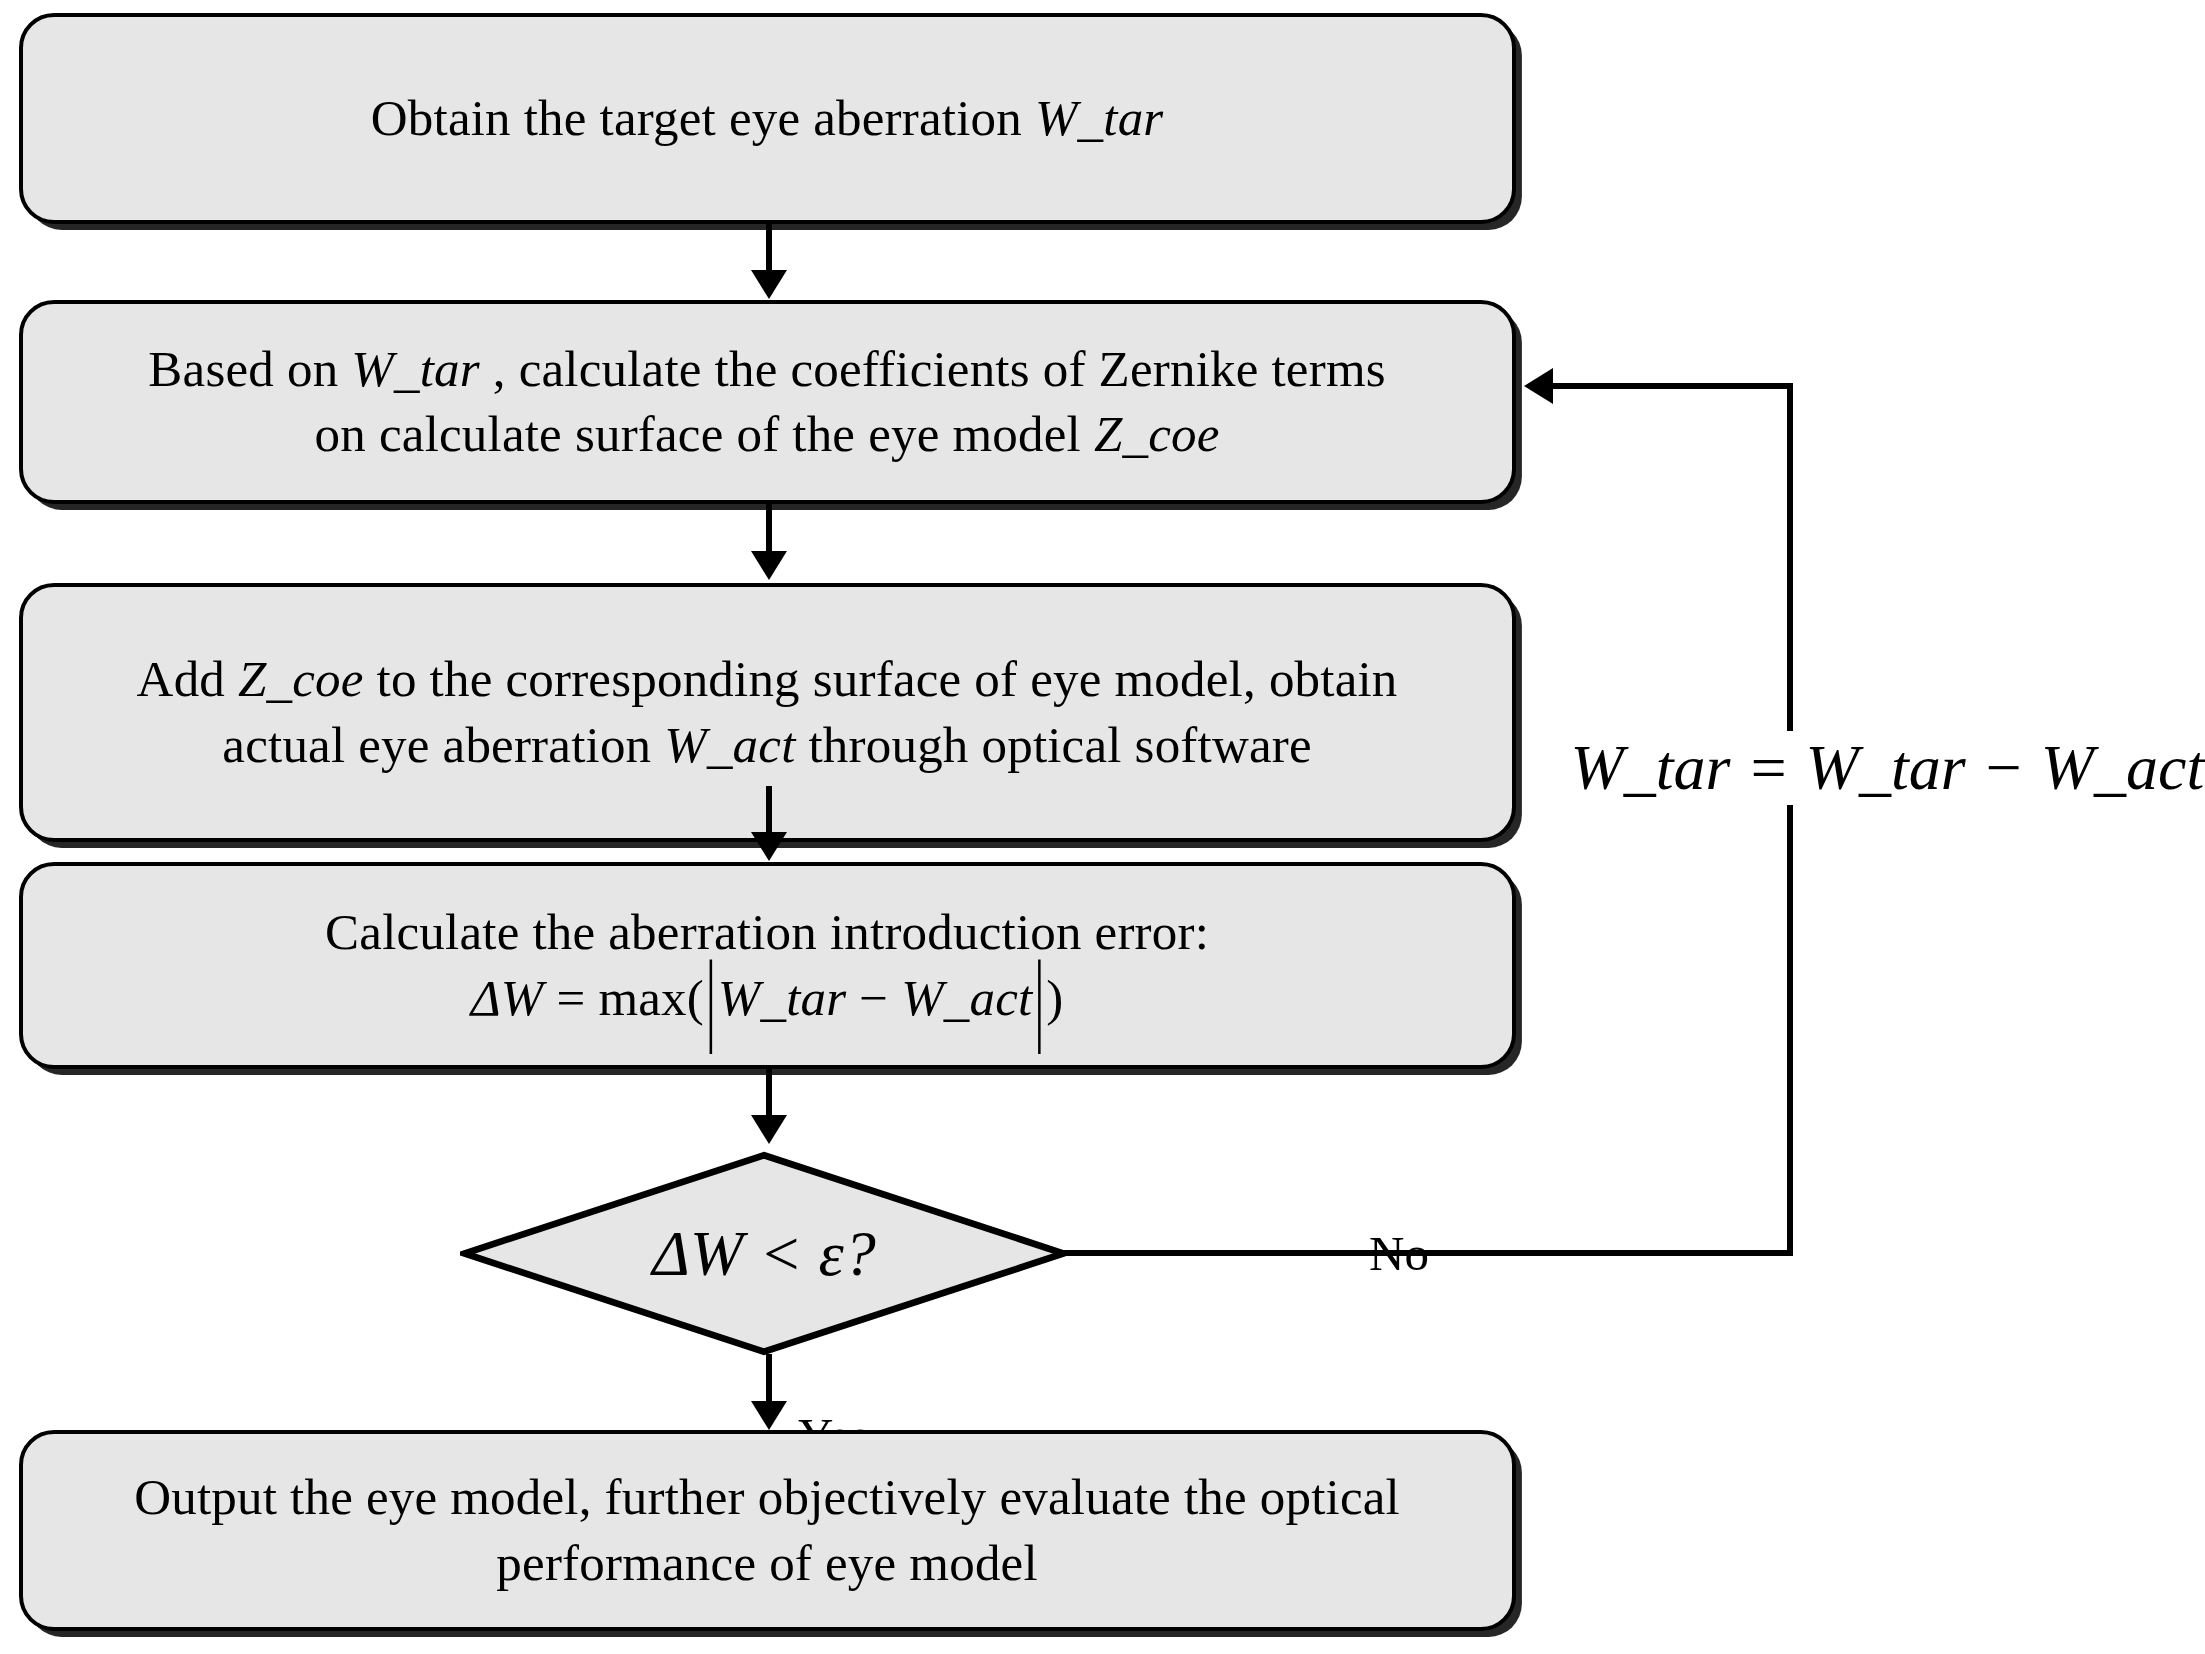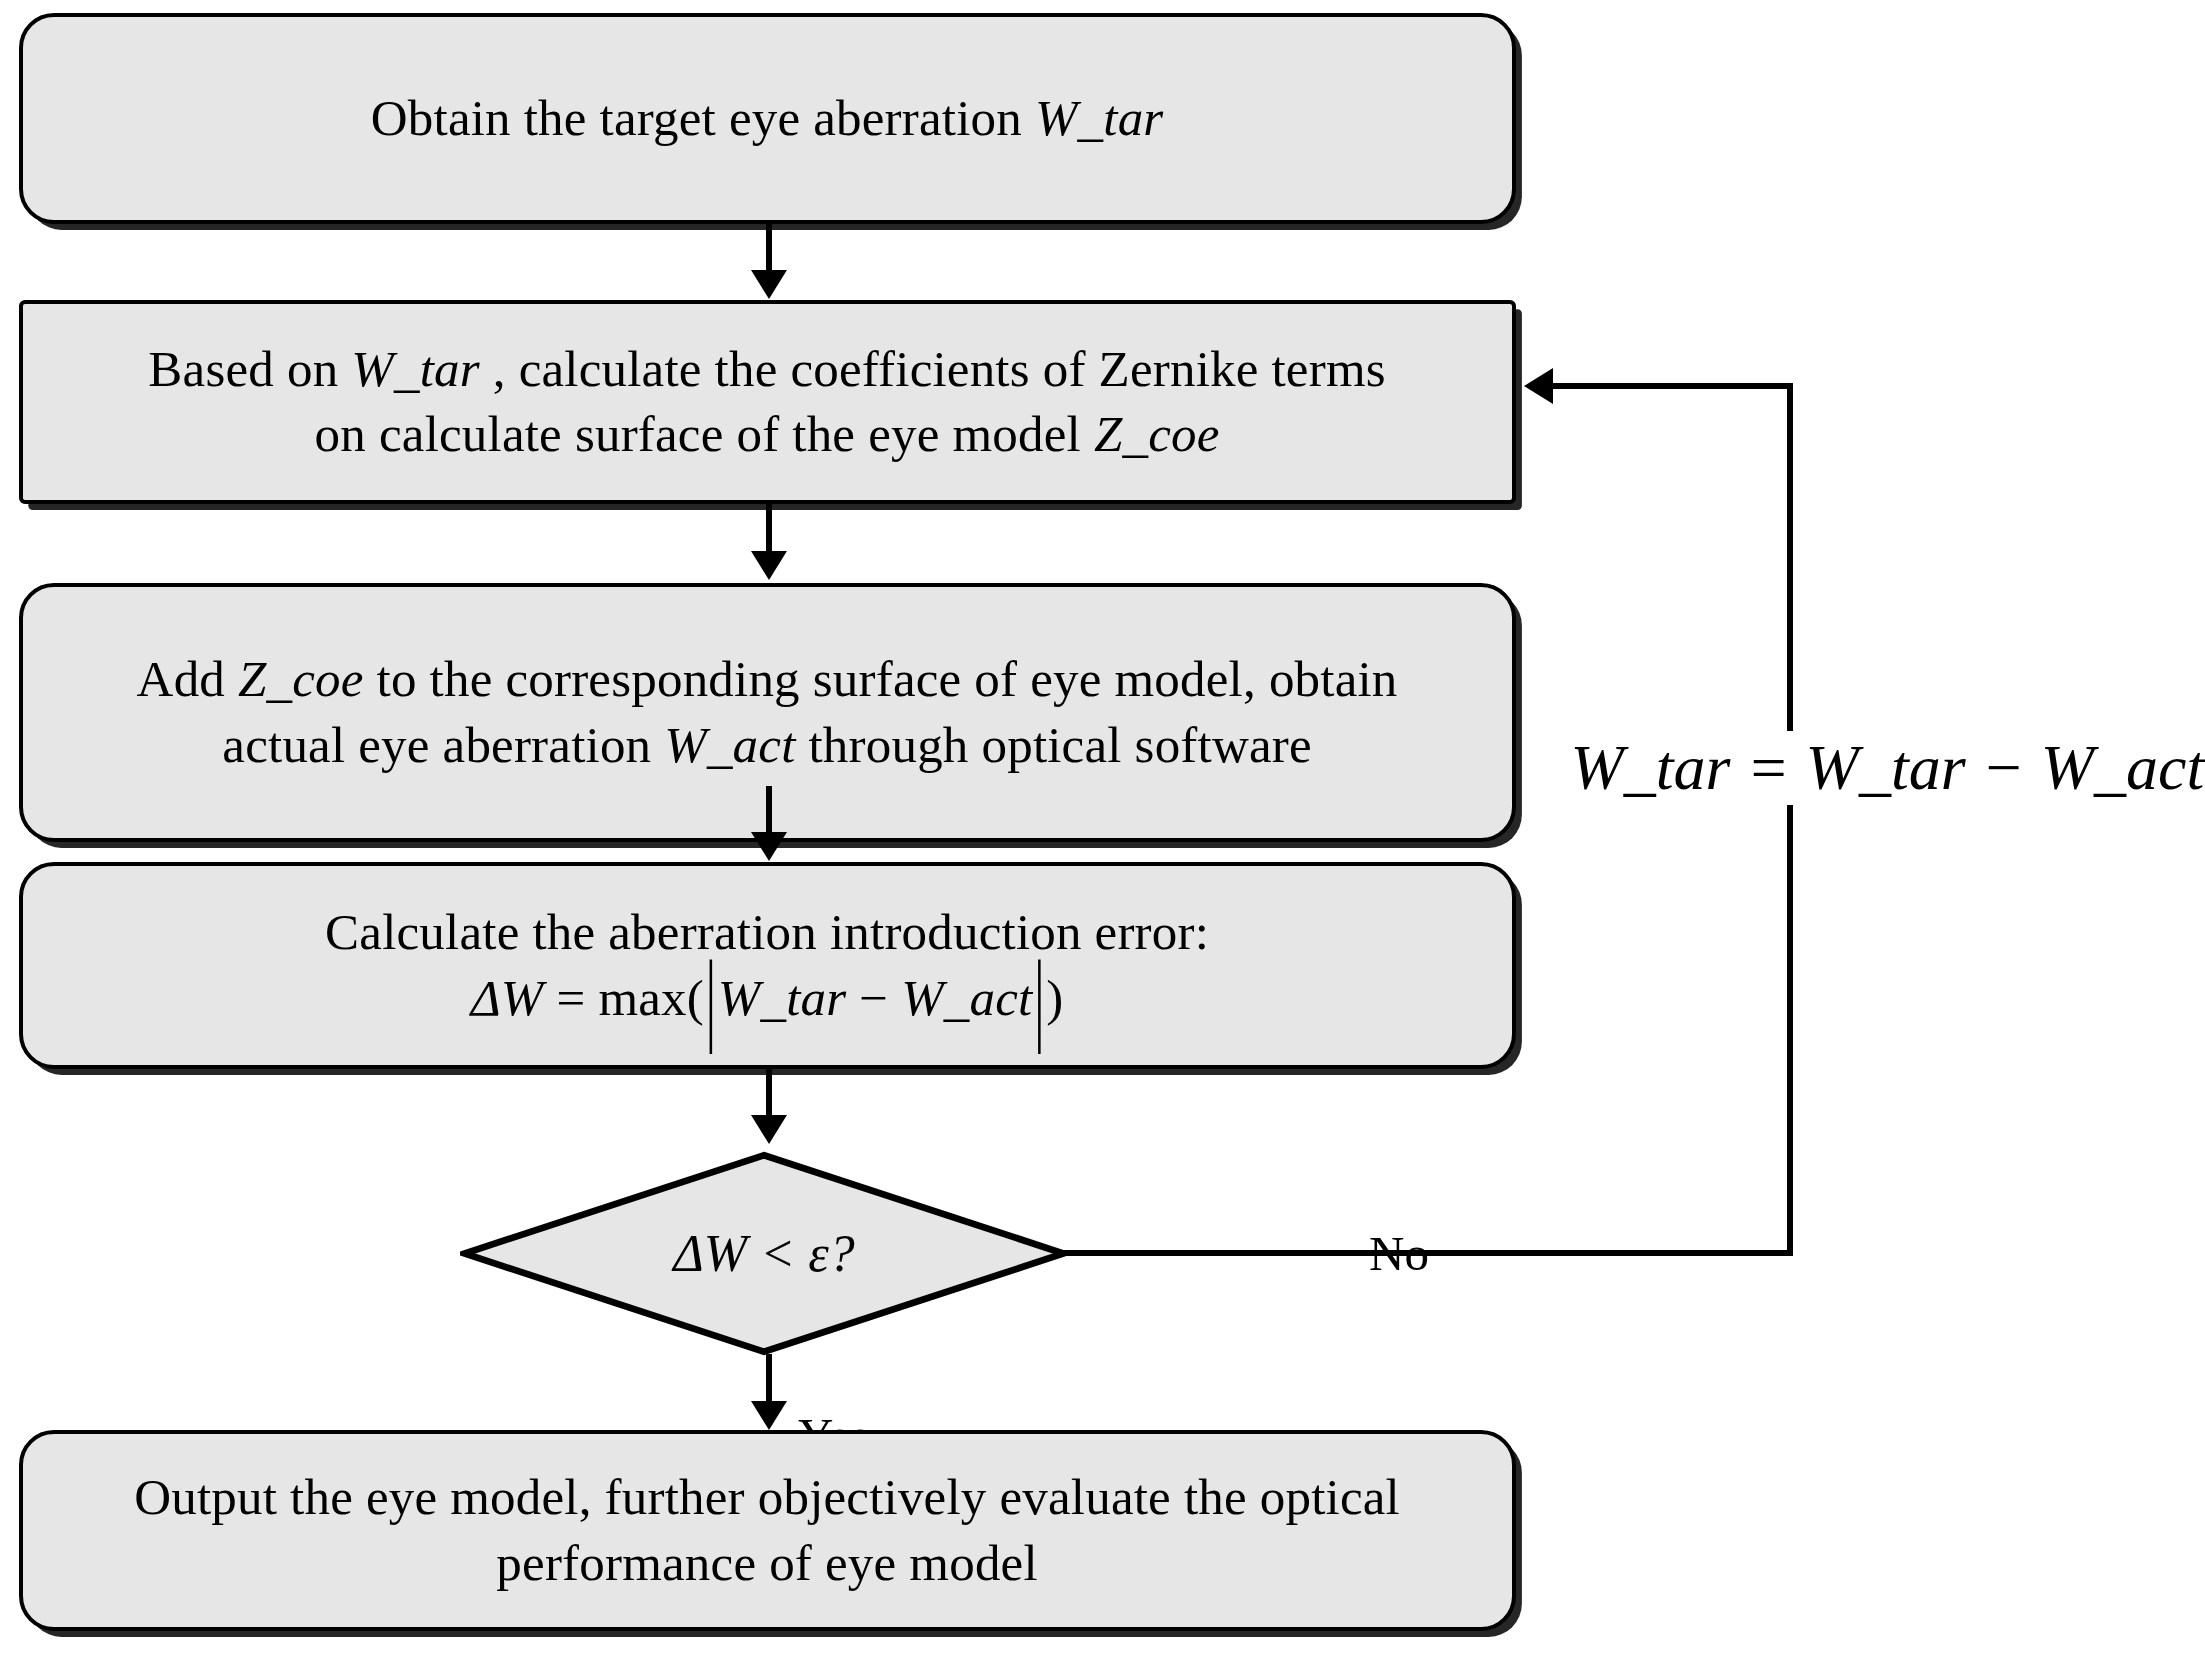--- a/index.html
+++ b/index.html
@@ -65,21 +65,21 @@
     align-items: center;
     justify-content: center;
   }
   .decision svg {
     position: absolute;
     left: 0;
     top: 0;
   }
   .decision-text {
     position: relative;
-    font-size: 52px;
+    font-size: 64px;
     font-style: italic;
     white-space: nowrap;
   }
   
   .conn {
     position: absolute;
     background: #000000;
   }
   .vline { width: 6px; }
   .hline { height: 6px; }
@@ -122,21 +122,21 @@
 
   <div class="node" style="left:18.6px; top:12.7px; width:1497px; height:211px;">
     <div class="node-text">
       <span>Obtain the target eye aberration </span><span class="v">W_tar</span>
     </div>
   </div>
 
   <div class="conn vline" style="left:766px; top:224px; height:52px;"></div>
   <div class="arrowhead arrow-down" style="left:751px; top:270px;"></div>
 
-  <div class="node" style="left:18.6px; top:300px; width:1497px; height:204px;border-radius:6px;">
+  <div class="node" style="left:18.6px; top:300px; width:1497px; height:204px;">
     <div class="node-text">
       <span>Based on </span><span class="v">W_tar</span><span> , calculate the coefficients of Zernike terms</span><br>
       <span>on calculate surface of the eye model </span><span class="v">Z_coe</span>
     </div>
   </div>
 
   <div class="conn vline" style="left:766px; top:504px; height:52px;"></div>
   <div class="arrowhead arrow-down" style="left:751px; top:551px;"></div>
 
   <div class="node" style="left:18.6px; top:583px; width:1497px; height:259px;">

